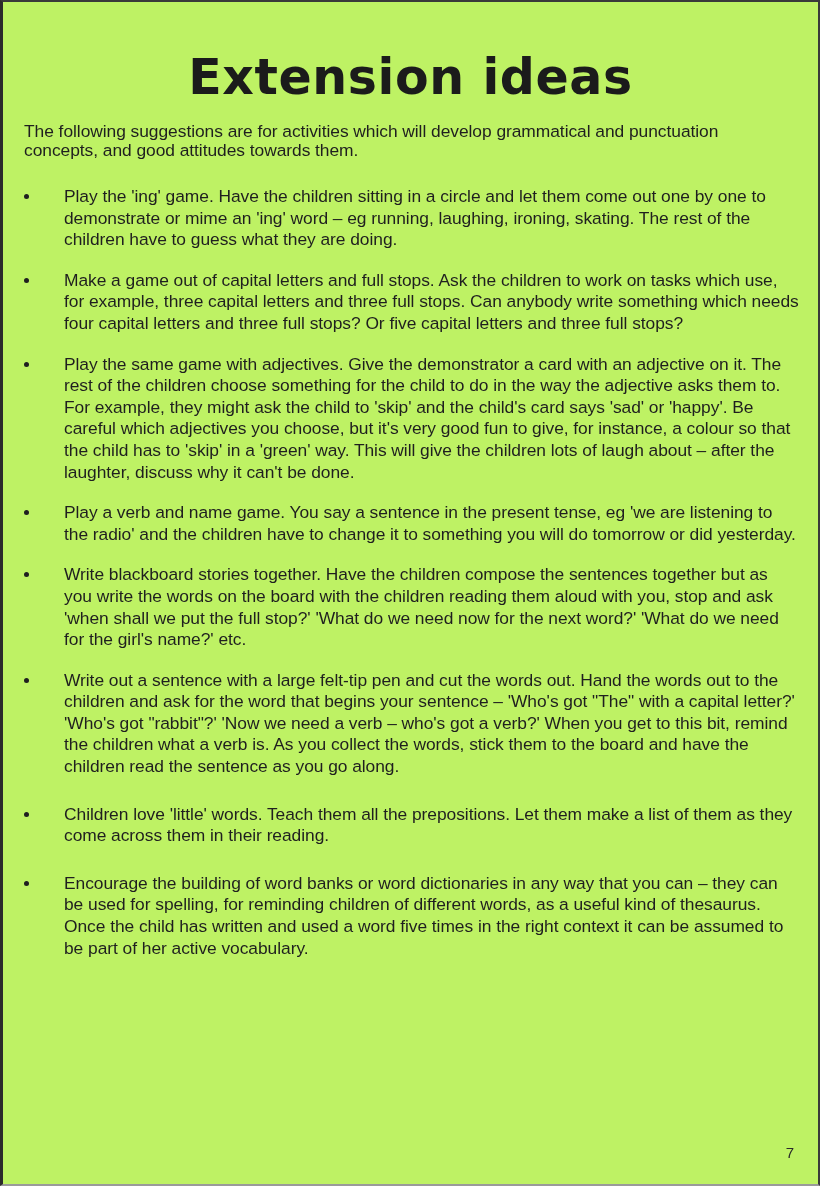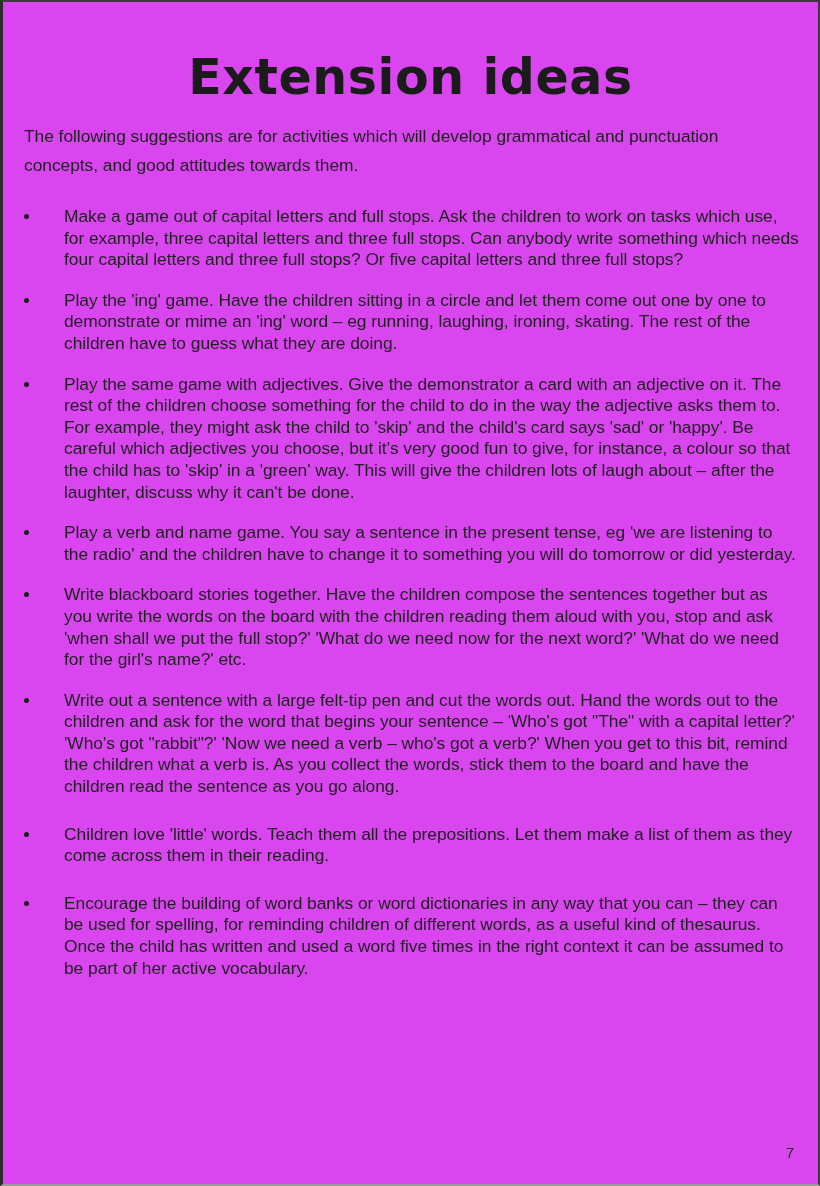--- a/index.html
+++ b/index.html
@@ -13,21 +13,21 @@
     overflow: hidden;
     font-family: "Liberation Sans", sans-serif;
     color: #1a1a1a;
   }
 
   .page {
     position: relative;
     box-sizing: border-box;
     width: 820px;
     height: 1186px;
-    background: #d946ef;
+    background: #bef264;
     border-left: 3px solid #2b2b2b;
     border-top: 2px solid #3a3a3a;
     border-right: 2px solid #3a3a3a;
     border-bottom: 2px solid #9a9a9a;
   }
 
   .page-title {
     position: absolute;
     top: 14px;
     left: 0;
@@ -43,21 +43,21 @@
 
   .content {
     position: absolute;
     top: 120px;
     left: 21px;
     width: 776px;
   }
 
   .intro {
     font-size: 17.4px;
-    line-height: 29px;
+    line-height: 19px;
     letter-spacing: -0.05px;
     color: #1f1f1f;
     margin: 0 0 26px 0;
     width: 742px;
   }
 
   .bullet-list {
     list-style: none;
     margin: 0;
     padding: 0;
@@ -108,26 +108,26 @@
   <h1 class="page-title">Extension ideas</h1>
 
   <div class="content">
 
     <p class="intro">The following suggestions are for activities which will develop grammatical and punctuation concepts, and good attitudes towards them.</p>
 
     <ul class="bullet-list">
 
       <li class="bullet-item">
         <span class="bullet-marker"></span>
-        <span class="bullet-text">Make a game out of capital letters and full stops. Ask the children to work on tasks which use, for example, three capital letters and three full stops. Can anybody write something which needs four capital letters and three full stops? Or five capital letters and three full stops?</span>
+        <span class="bullet-text">Play the 'ing' game. Have the children sitting in a circle and let them come out one by one to demonstrate or mime an 'ing' word – eg running, laughing, ironing, skating. The rest of the children have to guess what they are doing.</span>
       </li>
 
       <li class="bullet-item">
         <span class="bullet-marker"></span>
-        <span class="bullet-text">Play the 'ing' game. Have the children sitting in a circle and let them come out one by one to demonstrate or mime an 'ing' word – eg running, laughing, ironing, skating. The rest of the children have to guess what they are doing.</span>
+        <span class="bullet-text">Make a game out of capital letters and full stops. Ask the children to work on tasks which use, for example, three capital letters and three full stops. Can anybody write something which needs four capital letters and three full stops? Or five capital letters and three full stops?</span>
       </li>
 
       <li class="bullet-item">
         <span class="bullet-marker"></span>
         <span class="bullet-text">Play the same game with adjectives. Give the demonstrator a card with an adjective on it. The rest of the children choose something for the child to do in the way the adjective asks them to. For example, they might ask the child to 'skip' and the child's card says 'sad' or 'happy'. Be careful which adjectives you choose, but it's very good fun to give, for instance, a colour so that the child has to 'skip' in a 'green' way. This will give the children lots of laugh about – after the laughter, discuss why it can't be done.</span>
       </li>
 
       <li class="bullet-item">
         <span class="bullet-marker"></span>
         <span class="bullet-text">Play a verb and name game. You say a sentence in the present tense, eg 'we are listening to the radio' and the children have to change it to something you will do tomorrow or did yesterday.</span>

